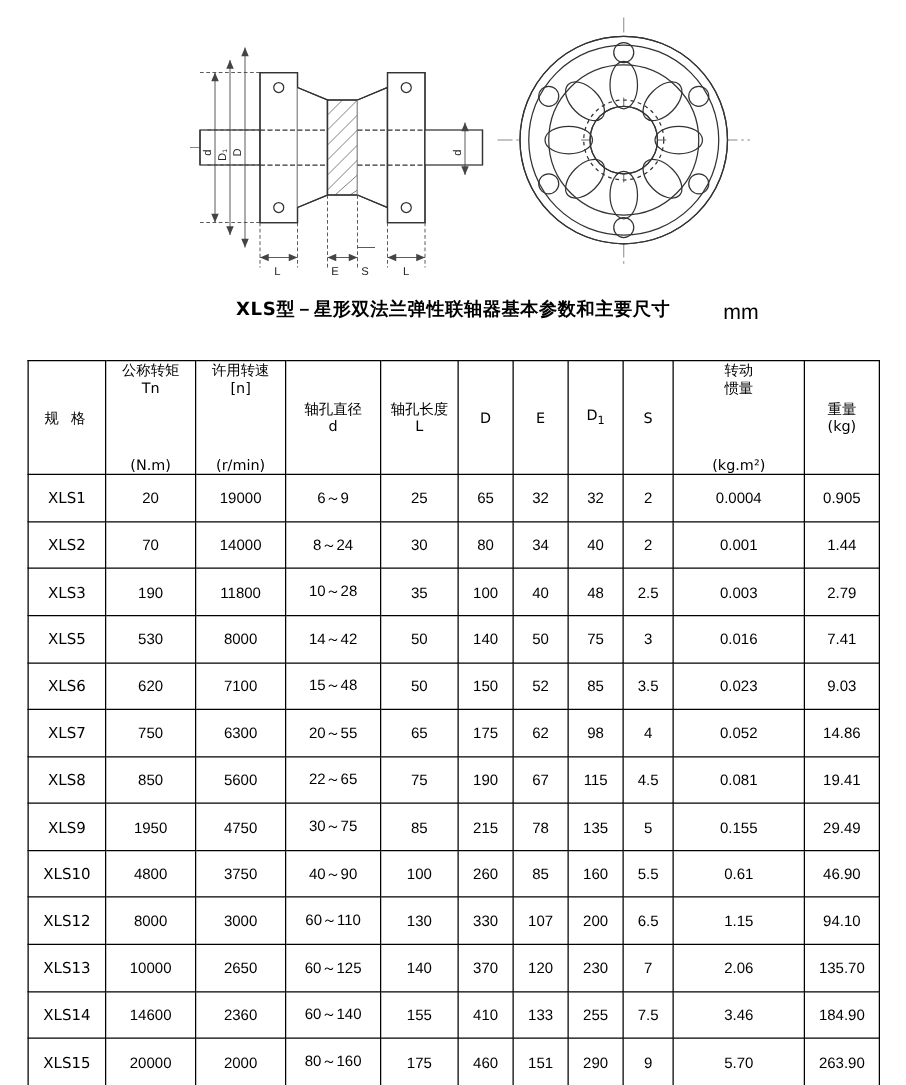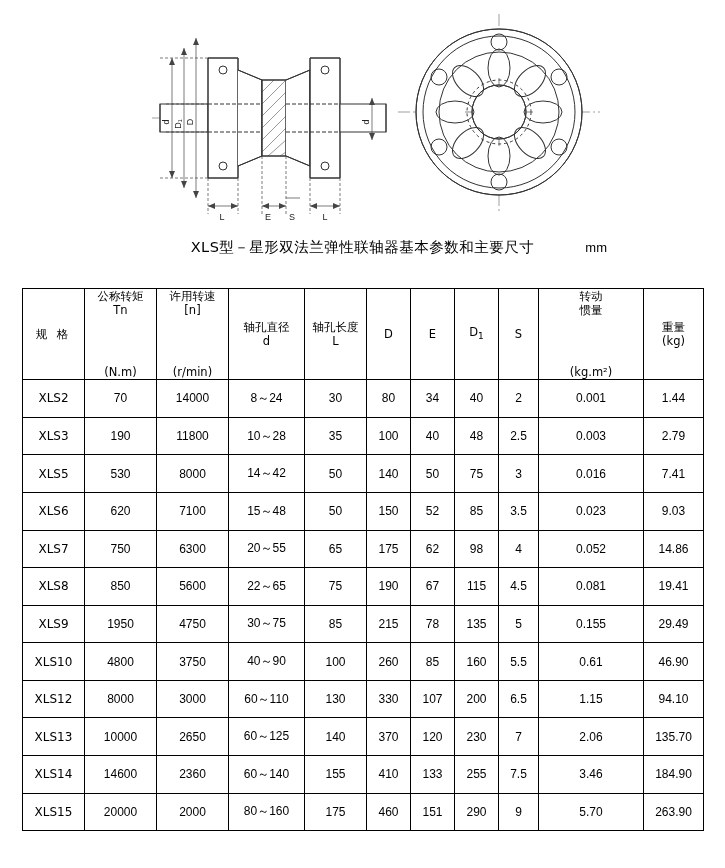--- a/index.html
+++ b/index.html
@@ -37,29 +37,29 @@
     height: 34px;
     width: 725px;
   }
   .title-main {
     position: absolute;
     left: 0;
     right: 0;
     top: 6px;
     text-align: center;
     font-size: 14.5px;
-    font-weight: normal;
+    font-weight: bold;
     letter-spacing: 0.5px;
     font-family: "DejaVu Sans", "Liberation Sans", sans-serif;
   }
   .title-unit {
     position: absolute;
     right: 118px;
     top: 8px;
-    font-size: 13px;
+    font-size: 17px;
     font-family: "Liberation Sans", sans-serif;
   }
 
   
   .table-wrap {
     position: absolute;
     left: 22px;
     top: 288px;
     width: 681px;
   }
@@ -326,20 +326,33 @@
             <span class="hdr-l3">(kg.m²)</span>
           </th>
           <th>
             <span class="hdr-l1">重量</span>
             <span class="hdr-l2">(kg)</span>
           </th>
         </tr>
       </thead>
       <tbody>
         <tr>
+          <td class="spec-name">XLS1</td>
+          <td>20</td>
+          <td>19000</td>
+          <td>6～9</td>
+          <td>25</td>
+          <td>65</td>
+          <td>32</td>
+          <td>32</td>
+          <td>2</td>
+          <td>0.0004</td>
+          <td>0.905</td>
+        </tr>
+        <tr>
           <td class="spec-name">XLS2</td>
           <td>70</td>
           <td>14000</td>
           <td>8～24</td>
           <td>30</td>
           <td>80</td>
           <td>34</td>
           <td>40</td>
           <td>2</td>
           <td>0.001</td>

